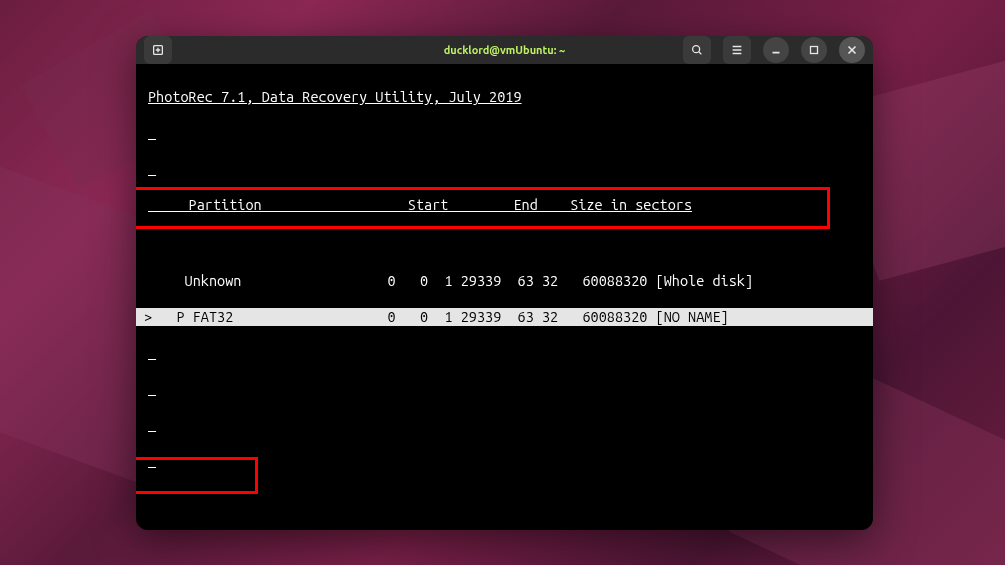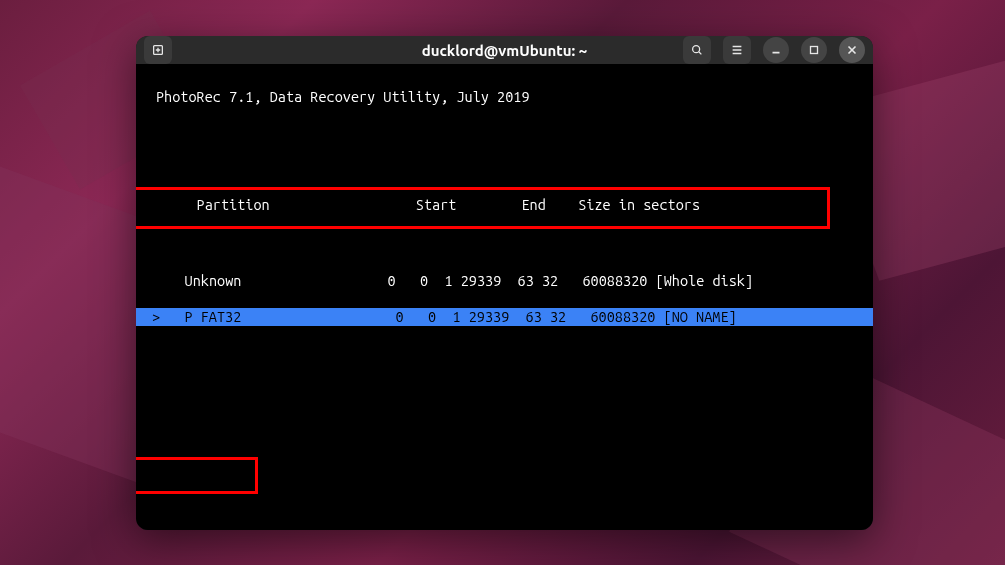--- a/index.html
+++ b/index.html
@@ -40,23 +40,23 @@
     display: flex;
     align-items: center;
     padding: 0 8px;
     position: relative;
   }
   .tb-left { display: flex; align-items: center; }
   .tb-title {
     position: absolute;
     left: 0; right: 0;
     text-align: center;
-    color: #ffffff;
+    color: #bef264;
     font-family: Ubuntu, sans-serif;
-    font-size: 15px;
+    font-size: 11px;
     font-weight: 600;
     pointer-events: none;
   }
   .tb-right { margin-left: auto; display: flex; align-items: center; gap: 12px; }
   .tb-btn {
     width: 28px; height: 28px;
     border-radius: 6px;
     background: #3a3a3a;
     display: flex;
     align-items: center;
@@ -71,30 +71,30 @@
     flex: 1;
     background: #000;
     color: #fff;
     font-size: 14.5px;
     line-height: 18px;
     padding: 6px 0 0 0;
     white-space: pre;
     position: relative;
     font-family: 'Ubuntu Mono', 'DejaVu Sans Mono', monospace;
   }
-  .term-line { padding: 0 20px; }
+  .term-line { padding: 0 12px; text-decoration: underline; }
   .row-unknown {
     padding: 0 8px;
     position: relative;
     margin-top: 40px;
   }
   .row-fat32 {
-    background: #3b82f6;
+    background: #e5e5e5;
     color: #000;
-    padding: 0 16px;
+    padding: 0 8px;
   }
   .annot-box {
     position: absolute;
     border: 3px solid #ff0000;
     pointer-events: none;
   }
   .annot-partitions {
     left: -18px;
     top: 123px;
     width: 712px;

